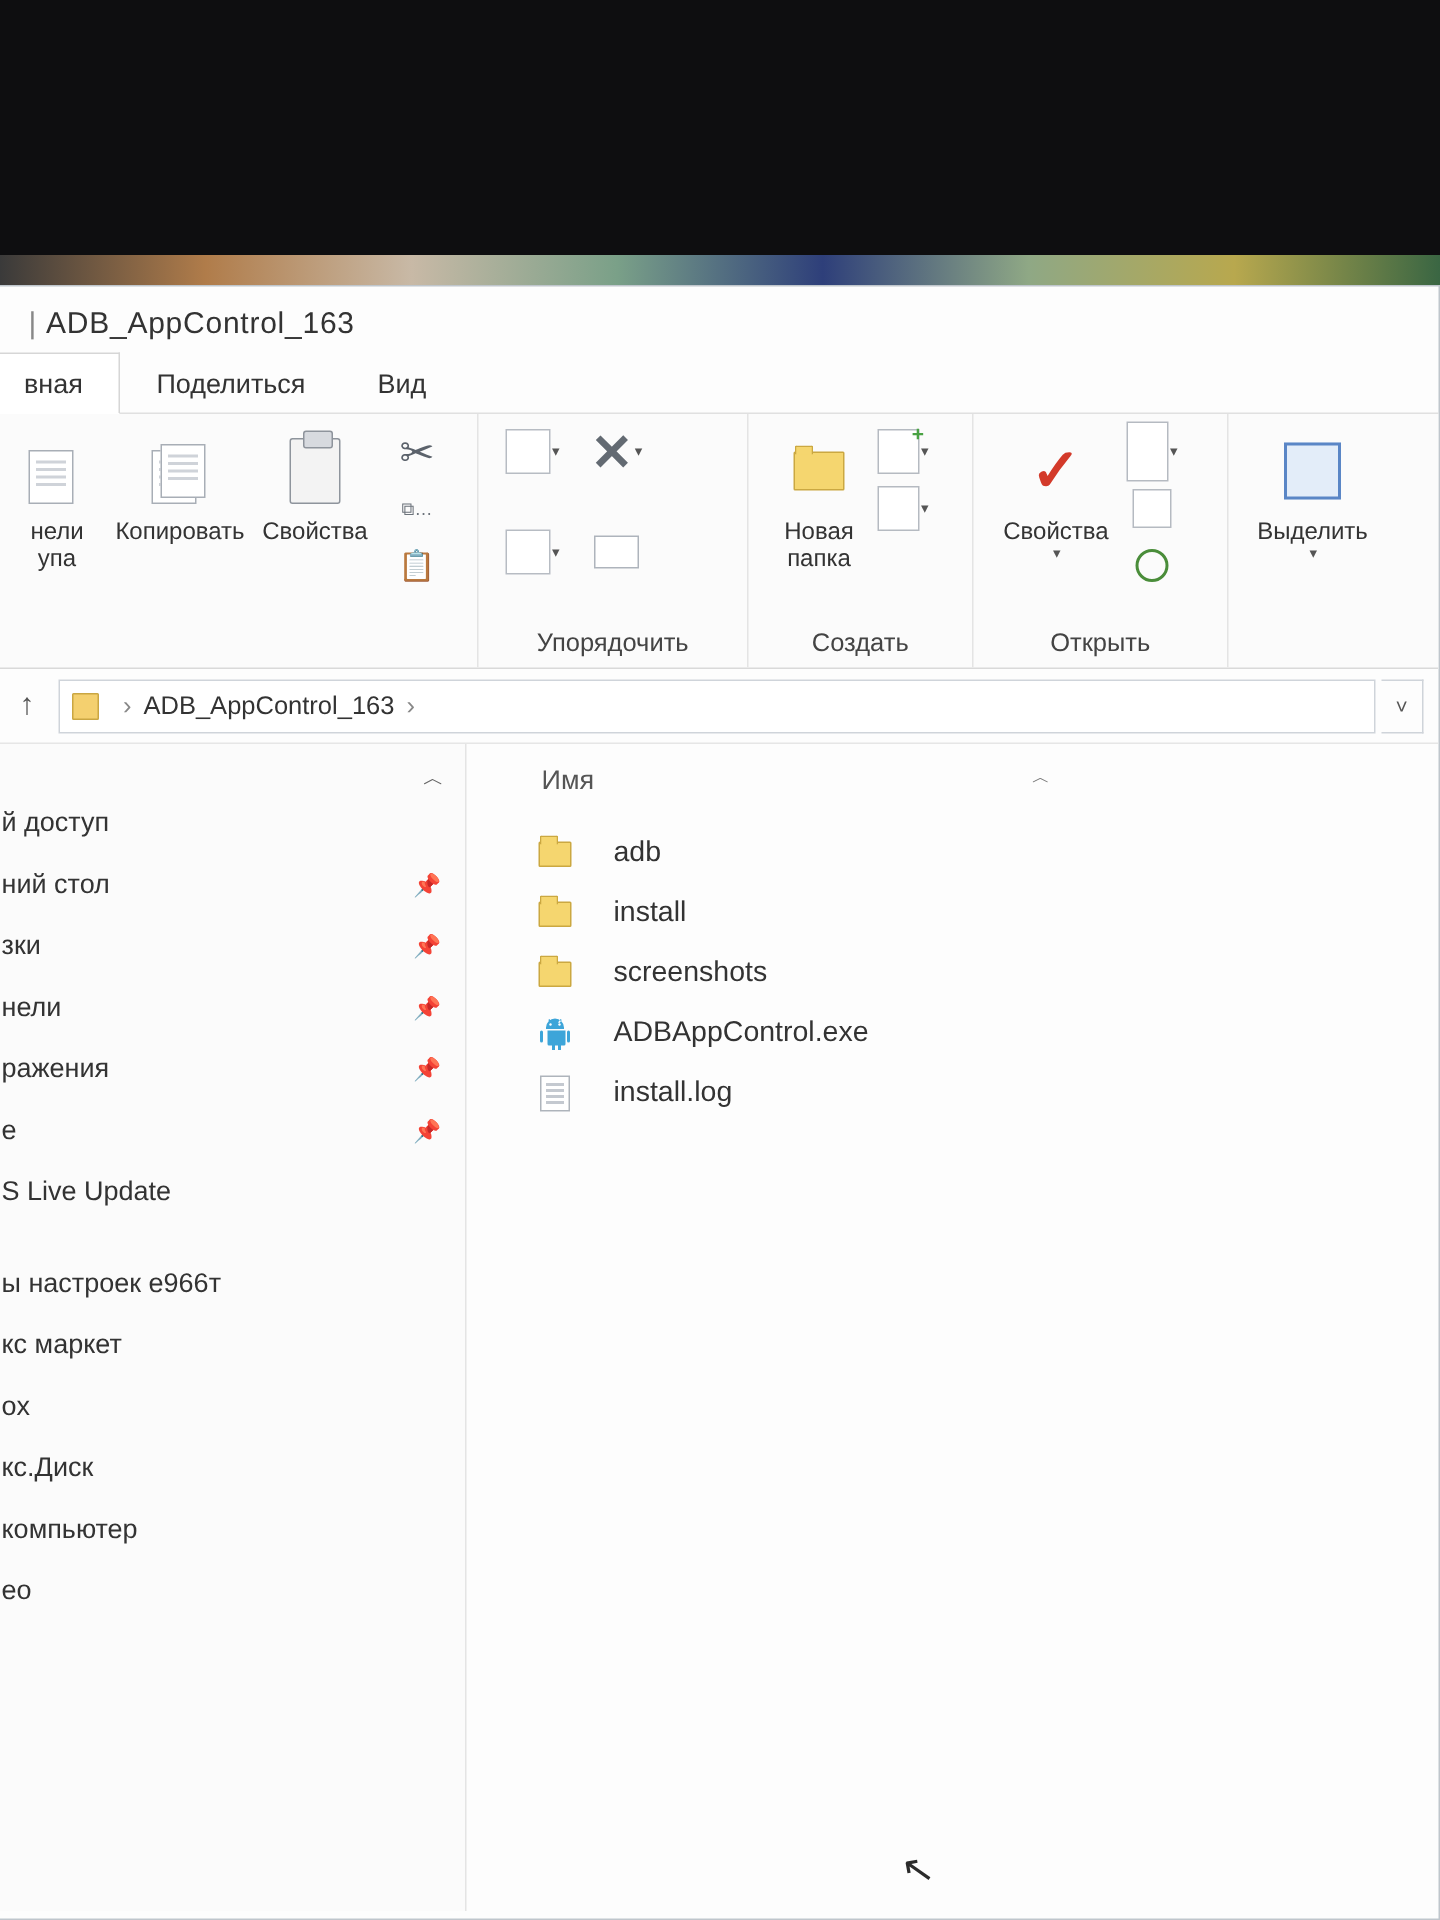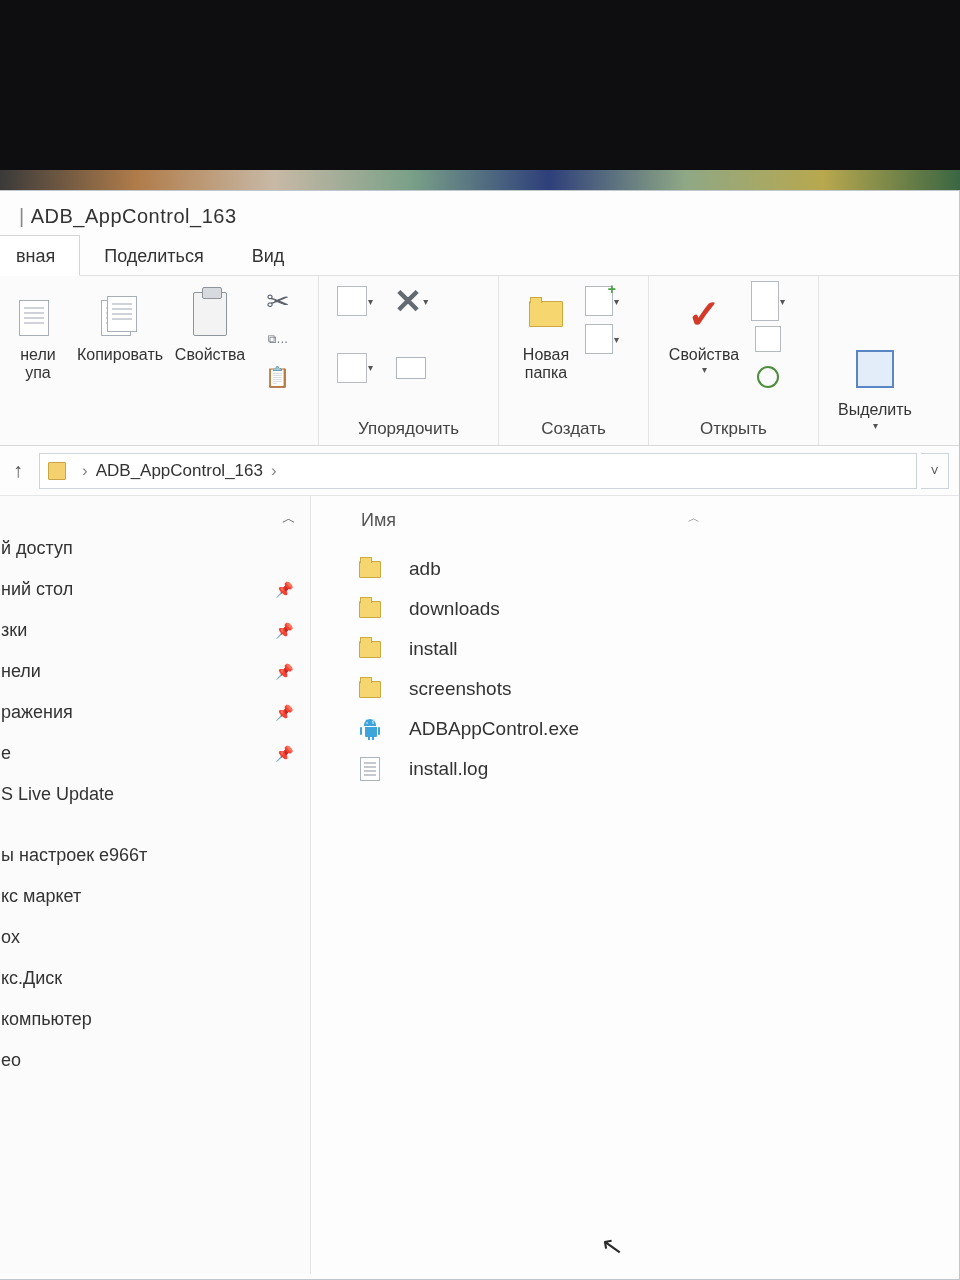--- a/index.html
+++ b/index.html
@@ -312,21 +312,21 @@
             </div>
           <div class="small-btn">
               <div style="width:22px;height:22px;border-radius:50%;border:2px solid #4a8d3a;"></div>
             </div>
         </div>
       </div>
       <div class="group-label">Открыть</div>
     </div>
 
     <div class="group" style="width:112px;border-right:none;">
-      <div class="group-body" style="justify-content:center;align-items:flex-end;">
+      <div class="group-body" style="justify-content:center;">
         <div class="big-btn">
           <div class="ico">
               <div class="select-sq"></div>
             </div>
           <div class="lbl">Выделить</div>
           <span class="caret-down">▾</span>
         </div>
       </div>
       <div class="group-label"></div>
     </div>
@@ -406,26 +406,20 @@
       <div class="col-header">
         <span>Имя</span>
         <span class="sort-caret">︿</span>
       </div>
       <div id="file-items">
           <div class="file-row">
             <div class="ico">
               <div class="folder-ico"></div>
             </div>
             <span>adb</span>
-          </div>
-          <div class="file-row">
-            <div class="ico">
-              <div class="folder-ico"></div>
-            </div>
-            <span>downloads</span>
           </div>
           <div class="file-row">
             <div class="ico">
               <div class="folder-ico"></div>
             </div>
             <span>install</span>
           </div>
           <div class="file-row">
             <div class="ico">
               <div class="folder-ico"></div>

